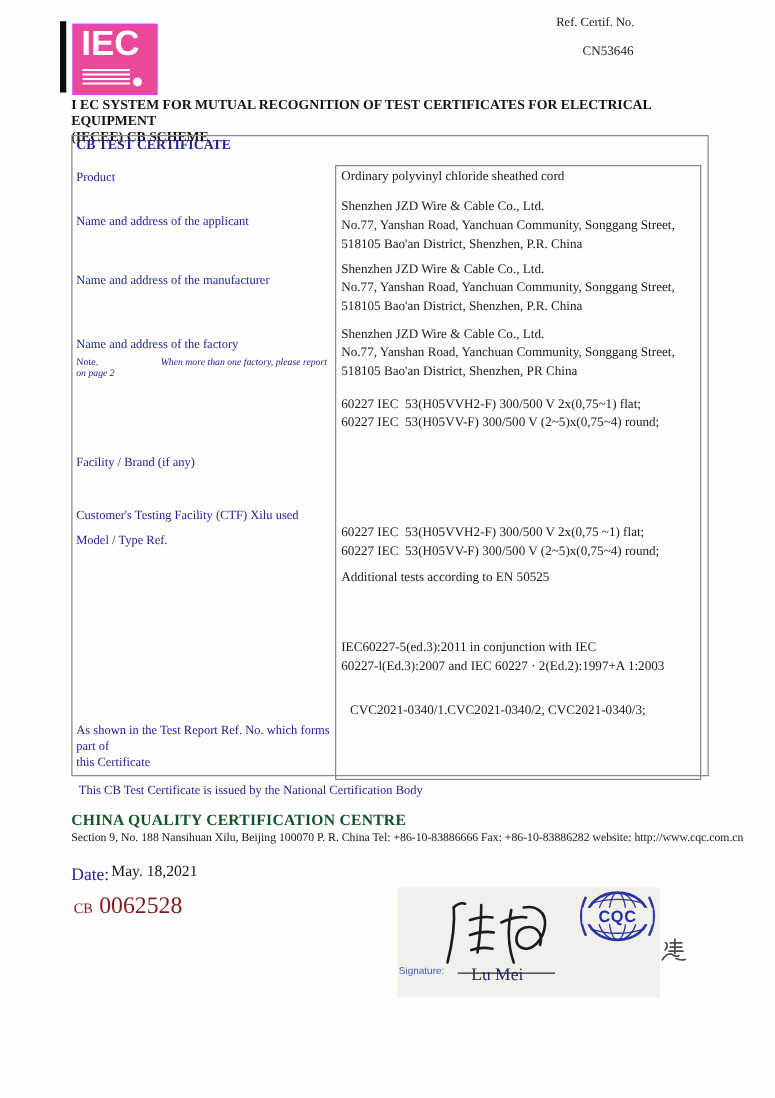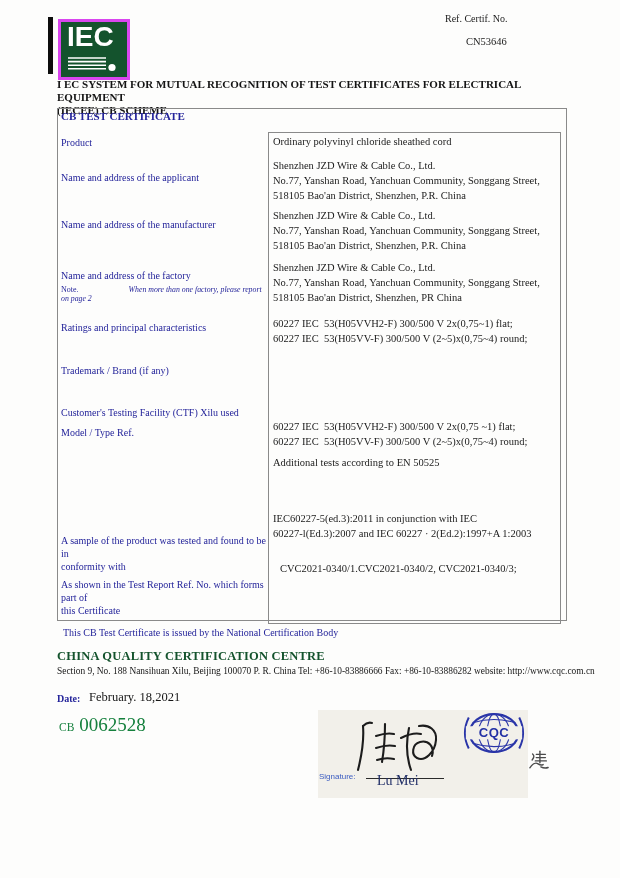--- a/index.html
+++ b/index.html
@@ -2,21 +2,21 @@
 <html><head>
 <meta charset="utf-8">
 <style>
   html,body{margin:0;padding:0;background:#ffffff;}
   .page{position:relative;width:620px;height:878px;background:#fdfdfc;
         font-family:"Liberation Serif", serif;color:#1b1b1b;overflow:hidden;}
   .abs{position:absolute;}
 
   
   .iec-bar{left:48px;top:17px;width:5px;height:57px;background:#0d0d0d;}
-  .iec-box{left:58px;top:19px;width:66px;height:55px;background:#14532d;border:3px solid #d946ef;}
+  .iec-box{left:58px;top:19px;width:66px;height:55px;background:#ec4899;border:1px solid #d946ef;}
   .iec-text{position:absolute;left:6px;top:-1px;color:#ffffff;
             font-family:"Liberation Sans", sans-serif;font-weight:bold;font-size:28px;letter-spacing:0px;}
   .iec-lines{position:absolute;left:5px;bottom:4px;}
   .ref-label{left:445px;top:13px;font-size:10px;}
   .ref-number{left:466px;top:36px;font-size:10.5px;}
   .scheme-title{left:57px;top:78px;width:515px;font-size:11px;font-weight:bold;
                 line-height:13px;white-space:pre-line;color:#141414;}
 
   
   .outer-box{left:57px;top:108px;width:508px;height:511px;border:1px solid #8a8a8a;}
@@ -24,23 +24,23 @@
   .cert-title{left:61px;top:110px;font-size:11px;font-weight:bold;color:#24249a;}
   .lbl{left:61px;width:206px;font-size:10px;line-height:13px;color:#24249a;white-space:pre-line;}
   .val{left:273px;width:284px;font-size:10.5px;line-height:14.8px;color:#1b1b1b;white-space:pre-wrap;}
   .note{left:61px;width:210px;font-size:8px;color:#24249a;}
   .note em{font-size:7.8px;margin-left:48px;}
 
   
   .issued{left:63px;top:627px;font-size:10px;color:#24249a;text-align:right;}
   .ncb-name{left:57px;top:649px;font-size:12.5px;font-weight:bold;letter-spacing:.2px;color:#14532d;}
   .ncb-address{left:57px;top:666px;width:540px;font-size:9.4px;color:#161616;}
-  .date-label{left:57px;top:693px;font-size:10px;color:#24249a;font-weight:bold;}
+  .date-label{left:57px;top:693px;font-size:14px;color:#24249a;}
   .date-value{left:89px;top:690px;font-size:12.5px;color:#161616;}
-  .cb-line{left:59px;top:714px;display:flex;align-items:baseline;gap:5px;color:#15803d;}
+  .cb-line{left:59px;top:714px;display:flex;align-items:baseline;gap:5px;color:#7f1d1d;}
   .cb-prefix{font-size:11.5px;}
   .cb-number{font-size:19px;}
 
   .scan-area{left:318px;top:710px;width:210px;height:88px;background:#f2f0ea;}
   .cqc-logo{left:462px;top:709px;}
   .jian{left:528px;top:749px;}
   .sig-script{left:349px;top:716px;}
   .sig-line{left:366px;top:778px;width:78px;height:1px;background:#2a2a2a;}
   .sig-label{left:319px;top:772px;font-family:"Liberation Sans", sans-serif;
              font-weight:normal;font-size:8px;color:#3a5bc0;}
@@ -76,26 +76,23 @@
   <div class="abs cert-title">CB TEST CERTIFICATE</div>
 
   <div class="abs lbl" style="top:136px">Product</div>
   <div class="abs lbl" style="top:171px">Name and address of the applicant</div>
   <div class="abs lbl" style="top:218px">Name and address of the manufacturer</div>
   <div class="abs lbl" style="top:269px">Name and address of the factory</div>
   <div class="abs note" style="top:285px">
     <span>Note.</span>
     <em>When more than one factory, please report on page 2</em>
   </div>
-  <div class="abs lbl" style="top:321px">Ratings and principal characteristics</div>
-  <div class="abs lbl" style="top:364px">Trademark / Brand (if any)</div>
+  <div class="abs lbl" style="top:364px">Facility / Brand (if any)</div>
   <div class="abs lbl" style="top:406px">Customer's Testing Facility (CTF) Xilu used</div>
   <div class="abs lbl" style="top:426px">Model / Type Ref.</div>
-  <div class="abs lbl" style="top:534px">A sample of the product was tested and found to be in
-conformity with</div>
   <div class="abs lbl" style="top:578px">As shown in the Test Report Ref. No. which forms part of
 this Certificate</div>
 
   <div class="abs val" style="top:135px">Ordinary polyvinyl chloride sheathed cord</div>
   <div class="abs val" style="top:159px">Shenzhen JZD Wire &amp; Cable Co., Ltd.
 No.77, Yanshan Road, Yanchuan Community, Songgang Street,
 518105 Bao'an District, Shenzhen, P.R. China</div>
   <div class="abs val" style="top:209px">Shenzhen JZD Wire &amp; Cable Co., Ltd.
 No.77, Yanshan Road, Yanchuan Community, Songgang Street,
 518105 Bao'an District, Shenzhen, P.R. China</div>
@@ -108,21 +105,21 @@
 60227 IEC  53(H05VV-F) 300/500 V (2~5)x(0,75~4) round;</div>
   <div class="abs val" style="top:456px">Additional tests according to EN 50525</div>
   <div class="abs val" style="top:512px">IEC60227-5(ed.3):2011 in conjunction with IEC
 60227-l(Ed.3):2007 and IEC 60227 · 2(Ed.2):1997+A 1:2003</div>
   <div class="abs val" style="top:562px;padding-left:7px">CVC2021-0340/1.CVC2021-0340/2, CVC2021-0340/3;</div>
 
   <div class="abs issued">This CB Test Certificate is issued by the National Certification Body</div>
   <div class="abs ncb-name">CHINA QUALITY CERTIFICATION CENTRE</div>
   <div class="abs ncb-address">Section 9, No. 188 Nansihuan Xilu, Beijing 100070 P. R. China Tel: +86-10-83886666 Fax: +86-10-83886282 website: http://www.cqc.com.cn</div>
   <div class="abs date-label">Date:</div>
-  <div class="abs date-value">February. 18,2021</div>
+  <div class="abs date-value">May. 18,2021</div>
 
   <div class="abs cb-line">
     <span class="cb-prefix">CB</span>
     <span class="cb-number">0062528</span>
   </div>
 
   <div class="abs scan-area"></div>
 
   <svg class="abs cqc-logo" width="64" height="50" viewBox="0 0 66 50">
     <g stroke="#2a35a8" fill="none">

